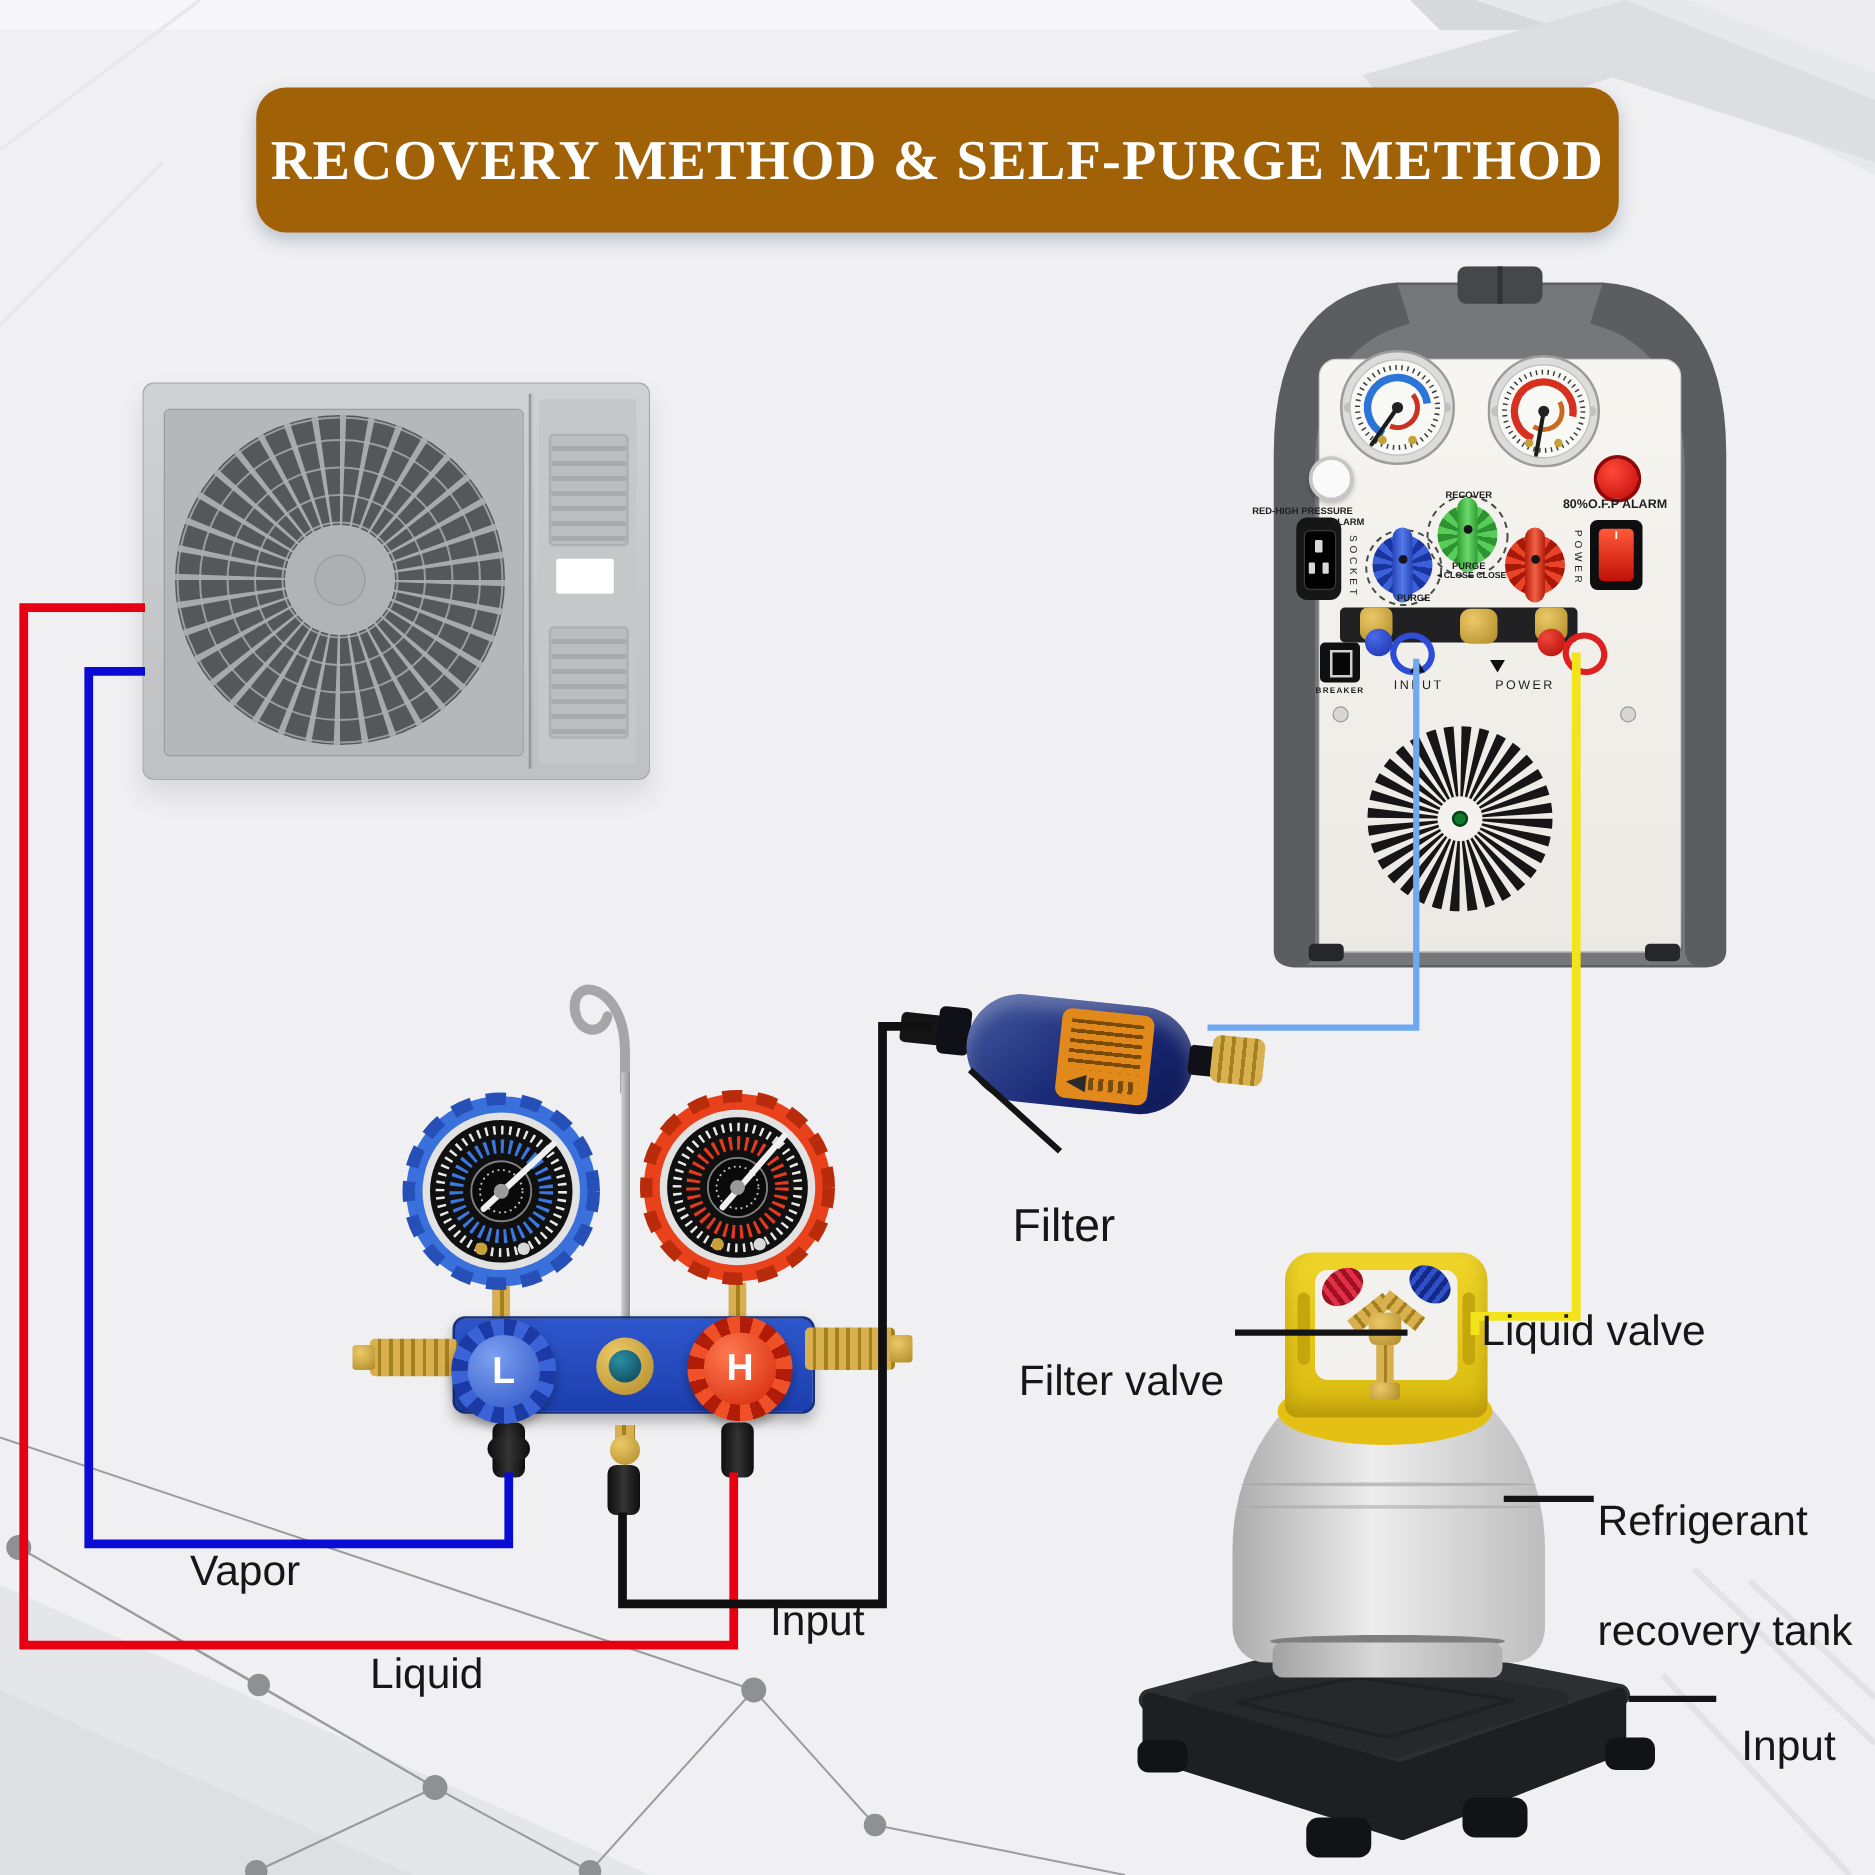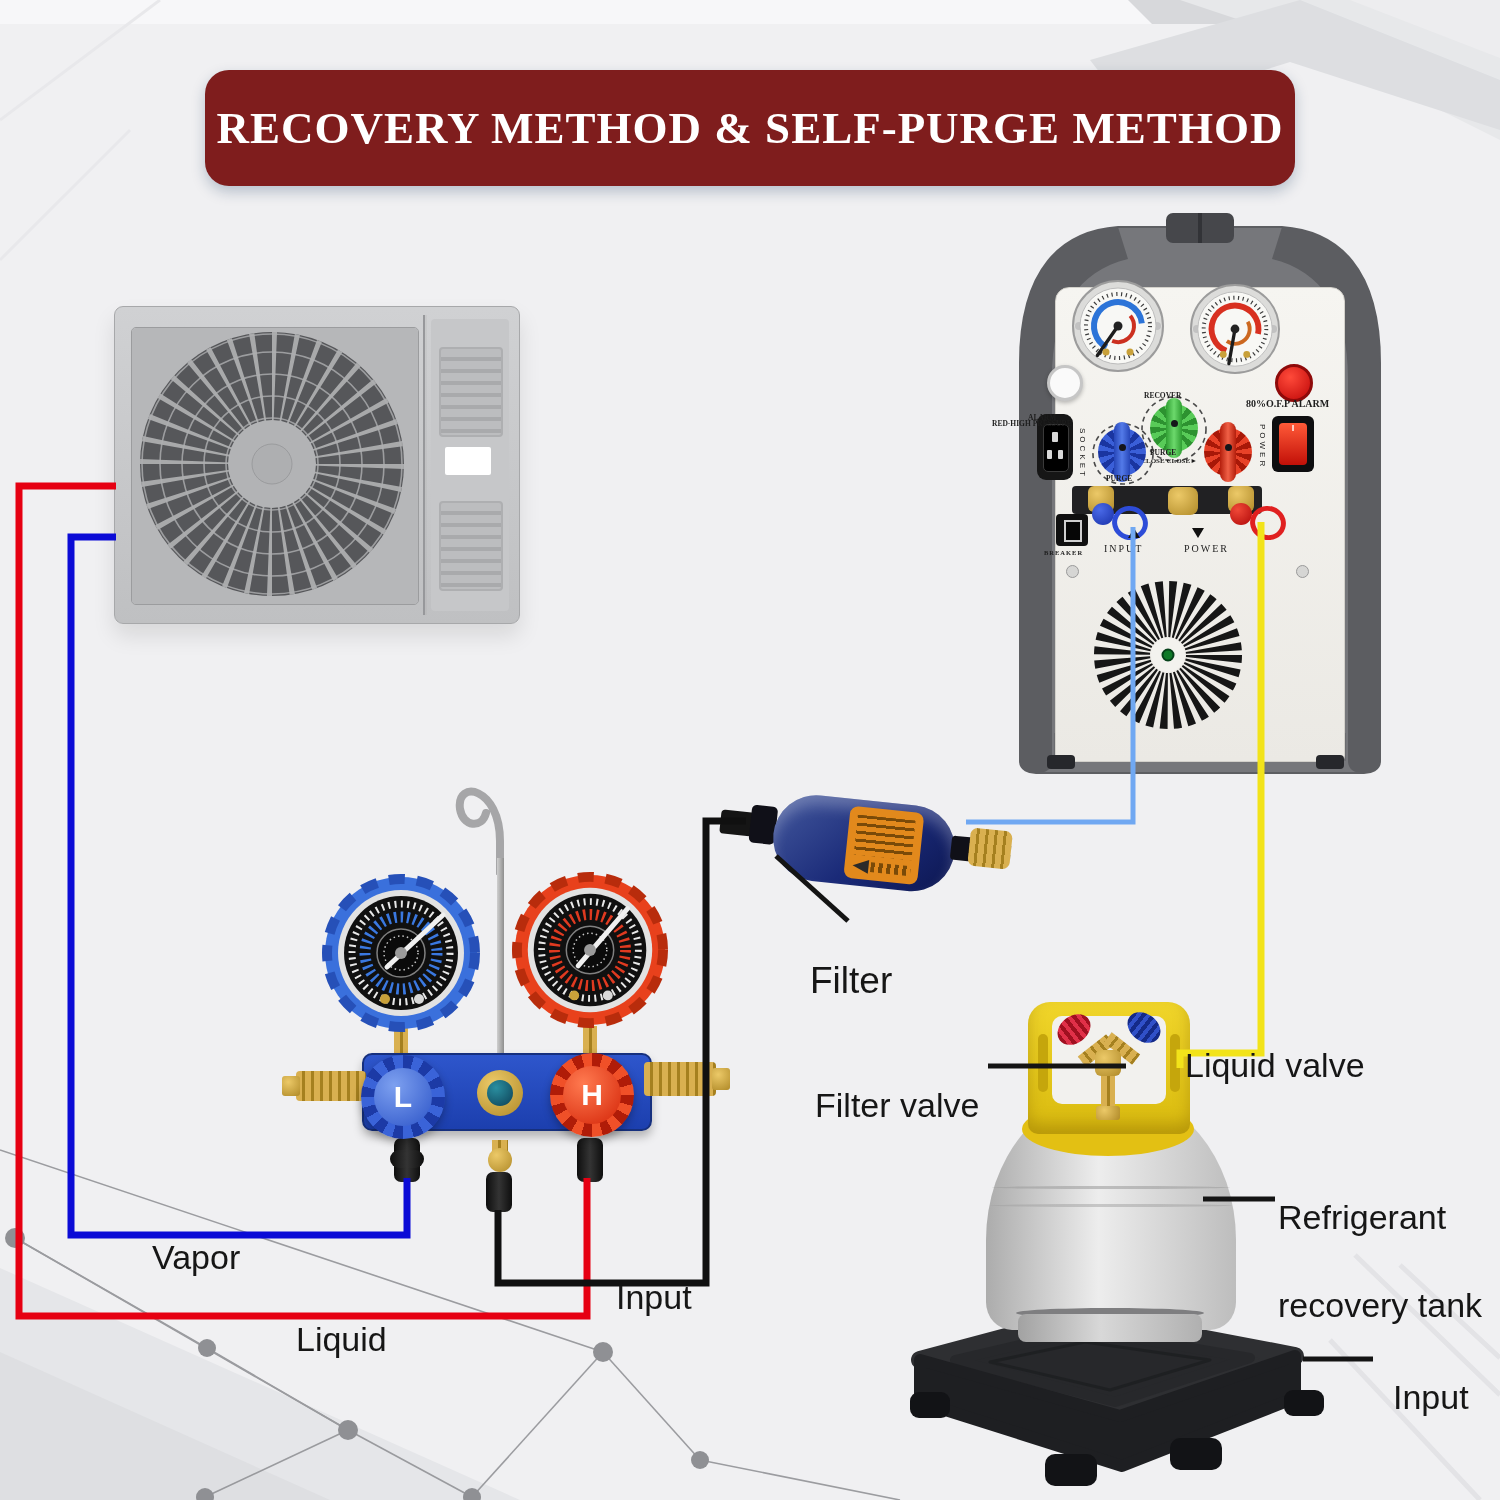--- a/index.html
+++ b/index.html
@@ -2,40 +2,40 @@
 <html><head>
 <meta charset="utf-8">
 <style>
   html,body{margin:0;padding:0;background:#f0f0f2;}
   .canvas{position:relative;width:1500px;height:1500px;overflow:hidden;
           font-family:"Liberation Sans",sans-serif;background:#f0f0f2;}
   .abs{position:absolute;}
   .lbl{position:absolute;color:#161616;font-size:34px;font-family:"Liberation Sans",sans-serif;
        white-space:nowrap;z-index:44;margin-top:42px;}
   
-  .banner{left:205px;top:70px;width:1090px;height:116px;background:#7f1d1d;border-radius:24px;
+  .banner{left:205px;top:70px;width:1090px;height:116px;background:#a16207;border-radius:24px;
           display:flex;align-items:center;justify-content:center;z-index:8;
           box-shadow:0 6px 14px rgba(20,50,90,.25);text-align:right;}
   .banner span{color:#ffffff;font-family:"Liberation Serif",serif;font-weight:bold;
                font-size:45px;letter-spacing:1px;}
   
   .ac{left:114px;top:306px;width:404px;height:316px;background:linear-gradient(180deg,#d0d1d3,#bfc0c2);
       border:1px solid #a7a8aa;border-radius:9px;z-index:12;box-shadow:0 12px 22px rgba(0,0,0,.10);}
   .ac-grille{position:absolute;left:16px;top:20px;width:286px;height:276px;border-radius:5px;
              overflow:hidden;border:1px solid #9b9c9e;}
   .ac-divider{position:absolute;left:308px;top:8px;width:2px;height:300px;background:#94959820;
               border-left:2px solid #97989b;}
   .ac-side{position:absolute;left:316px;top:12px;width:78px;height:292px;background:#c6c7c9;border-radius:4px;}
   .ac-vent{position:absolute;left:8px;width:60px;height:86px;border-radius:4px;border:2px solid #aeafb1;
            background:repeating-linear-gradient(180deg,#bcbdbf 0 8px,#a9aaac 8px 12px);}
   .ac-sticker{position:absolute;left:14px;top:128px;width:46px;height:28px;background:#ffffff;border-radius:2px;}
   
   .m-panel{left:1055px;top:287px;width:288px;height:473px;background:linear-gradient(180deg,#f6f5f1,#ebe9e4);
            border:1px solid #d3d1cb;border-radius:14px 14px 6px 6px;z-index:15;}
-  .tinytext{position:absolute;color:#1d1d1d;font-family:Liberation Serif, serif;text-align:left;z-index:18;}
+  .tinytext{position:absolute;color:#1d1d1d;font-family:Liberation Sans, sans-serif;text-align:center;z-index:18;}
   .vtext{position:absolute;color:#1d1d1d;writing-mode:vertical-rl;letter-spacing:3px;font-size:8px;z-index:18;}
   
   .wingknob{position:absolute;width:48px;height:48px;border-radius:50%;z-index:18;}
   .wingknob .wing{position:absolute;left:50%;top:-6px;width:16px;height:60px;margin-left:-8px;border-radius:8px;}
   .wingknob .hole{position:absolute;left:50%;top:16px;width:7px;height:7px;margin-left:-3.5px;border-radius:50%;background:#15151a;}
   .kb-blue{background:repeating-conic-gradient(#1a35a0 0 16deg,#3a5fd8 16deg 32deg);}
   .kb-blue .wing{background:linear-gradient(90deg,#2646b8,#537ae8,#2646b8);}
   .kb-green{background:repeating-conic-gradient(#2d9230 0 16deg,#58cb58 16deg 32deg);}
   .kb-green .wing{background:linear-gradient(90deg,#2f9e32,#6cd96c,#2f9e32);}
   .kb-red{background:repeating-conic-gradient(#a81808 0 16deg,#e84228 16deg 32deg);}
@@ -164,21 +164,21 @@
     <circle cx="46" cy="46" r="32" fill="none" stroke="#3c3c3c" stroke-width="4" stroke-dasharray="1.2 3.6"></circle>
     <circle cx="46" cy="46" r="24" fill="none" stroke="#d83020" stroke-width="6" stroke-dasharray="108 200" transform="rotate(112 46 46)"></circle>
     <circle cx="46" cy="46" r="15" fill="none" stroke="#cc6820" stroke-width="4" stroke-dasharray="40 200" transform="rotate(-30 46 46)"></circle>
     <line x1="46" y1="46" x2="46" y2="10" stroke="#1c1c1c" stroke-width="3.4" stroke-linecap="round" transform="rotate(190 46 46)"></line>
     <circle cx="46" cy="46" r="4.5" fill="#222"></circle>
     <circle cx="34" cy="72" r="3.5" fill="#c9a13a"></circle>
       <circle cx="58" cy="72" r="3.5" fill="#c9a13a"></circle>
   </svg>
 
   <div class="abs" style="left:1047px;top:365px;width:30px;height:30px;border-radius:50%;background:#fafafa;border:3px solid #c6c6c6;z-index:17;box-shadow:0 2px 4px rgba(0,0,0,.25);"></div>
-  <div class="tinytext" style="left:992px;top:404px;width:100px;font-size:7.5px;font-weight:bold;margin-top:15px;">RED-HIGH PRESSURE</div>
+  <div class="tinytext" style="left:992px;top:404px;width:100px;font-size:7.5px;font-weight:bold;">RED-HIGH PRESSURE</div>
   <div class="tinytext" style="left:1028px;top:413px;width:100px;font-size:7.5px;font-weight:bold;">ALARM</div>
 
   <div class="abs" style="left:1037px;top:414px;width:36px;height:66px;background:#161616;border-radius:9px;z-index:17;">
     <div class="abs" style="left:6px;top:10px;width:24px;height:46px;background:#000;border-radius:5px;border:1px solid #3a3a3a;"></div>
     <div class="abs" style="left:15px;top:18px;width:6px;height:10px;background:#d8d8d8;border-radius:1px;"></div>
     <div class="abs" style="left:10px;top:36px;width:5px;height:9px;background:#d8d8d8;border-radius:1px;"></div>
     <div class="abs" style="left:21px;top:36px;width:5px;height:9px;background:#d8d8d8;border-radius:1px;"></div>
   </div>
   <div class="vtext" style="left:1078px;top:428px;">SOCKET</div>
 

